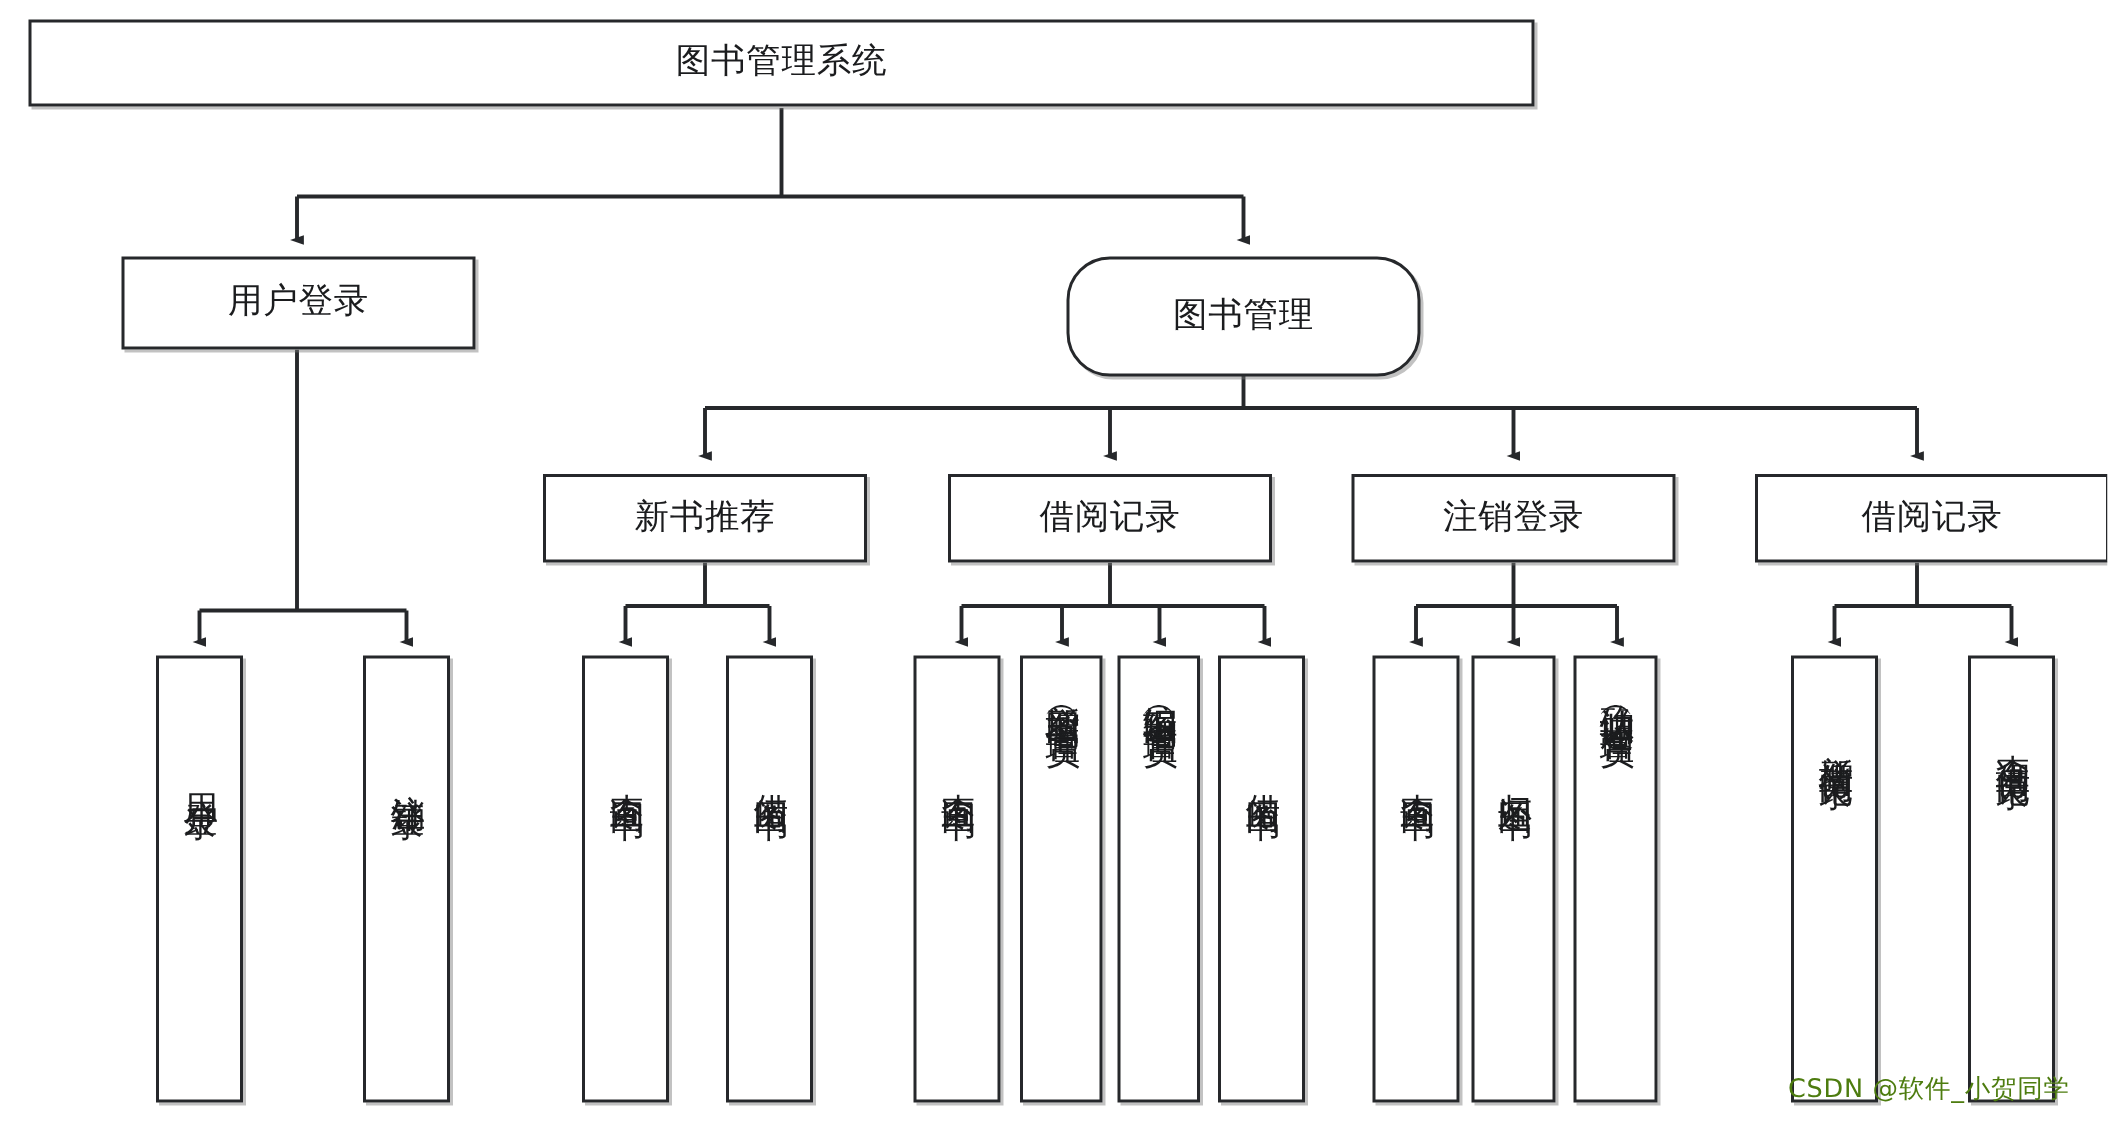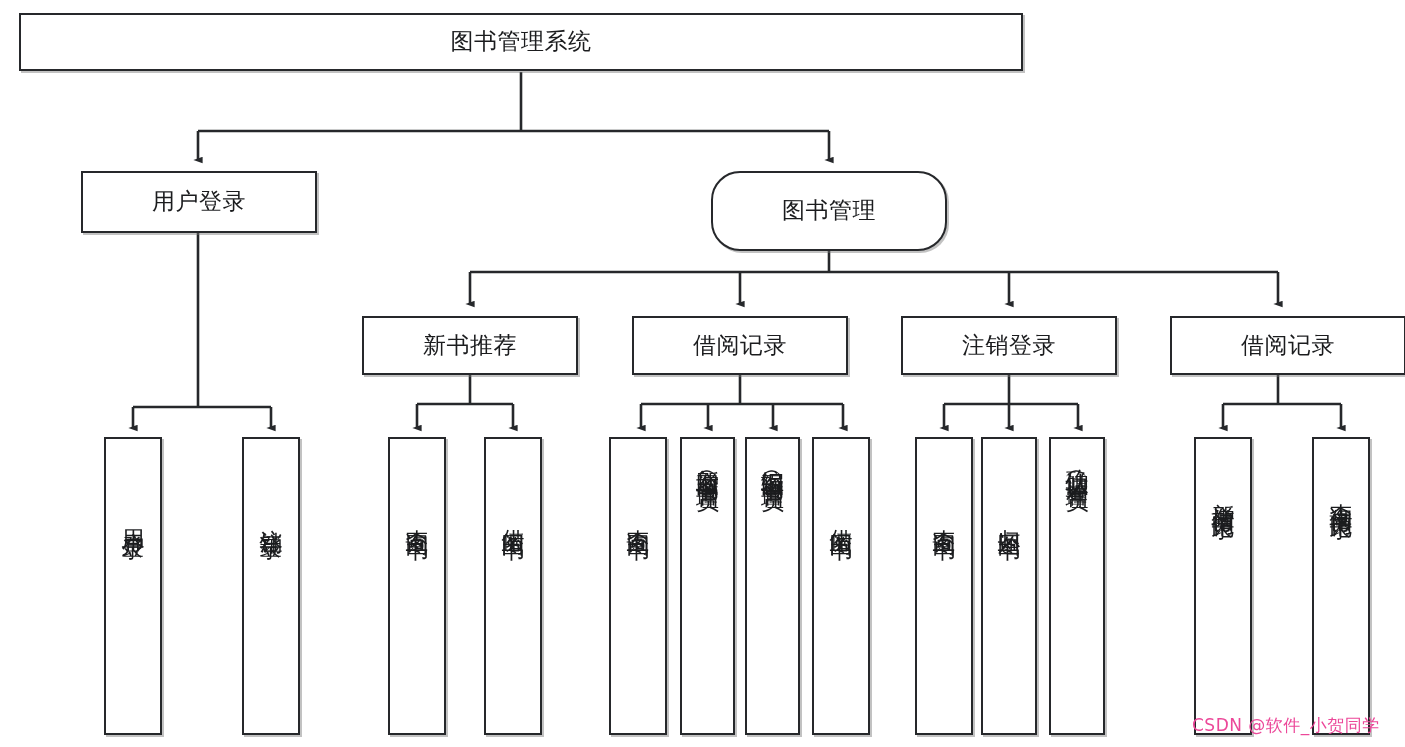--- a/index.html
+++ b/index.html
@@ -60,21 +60,21 @@
   svg.edges {
     position: absolute;
     left: 0;
     top: 0;
     width: 1405px;
     height: 747px;
     pointer-events: none;
   }
   .watermark {
     position: absolute;
-    color: #ec4899;
+    color: #4d7c0f;
     font-size: 17px;
     white-space: nowrap;
     letter-spacing: 0.5px;
   }
 </style>
 </head>
 <body>
 
 <div id="canvas">
 

